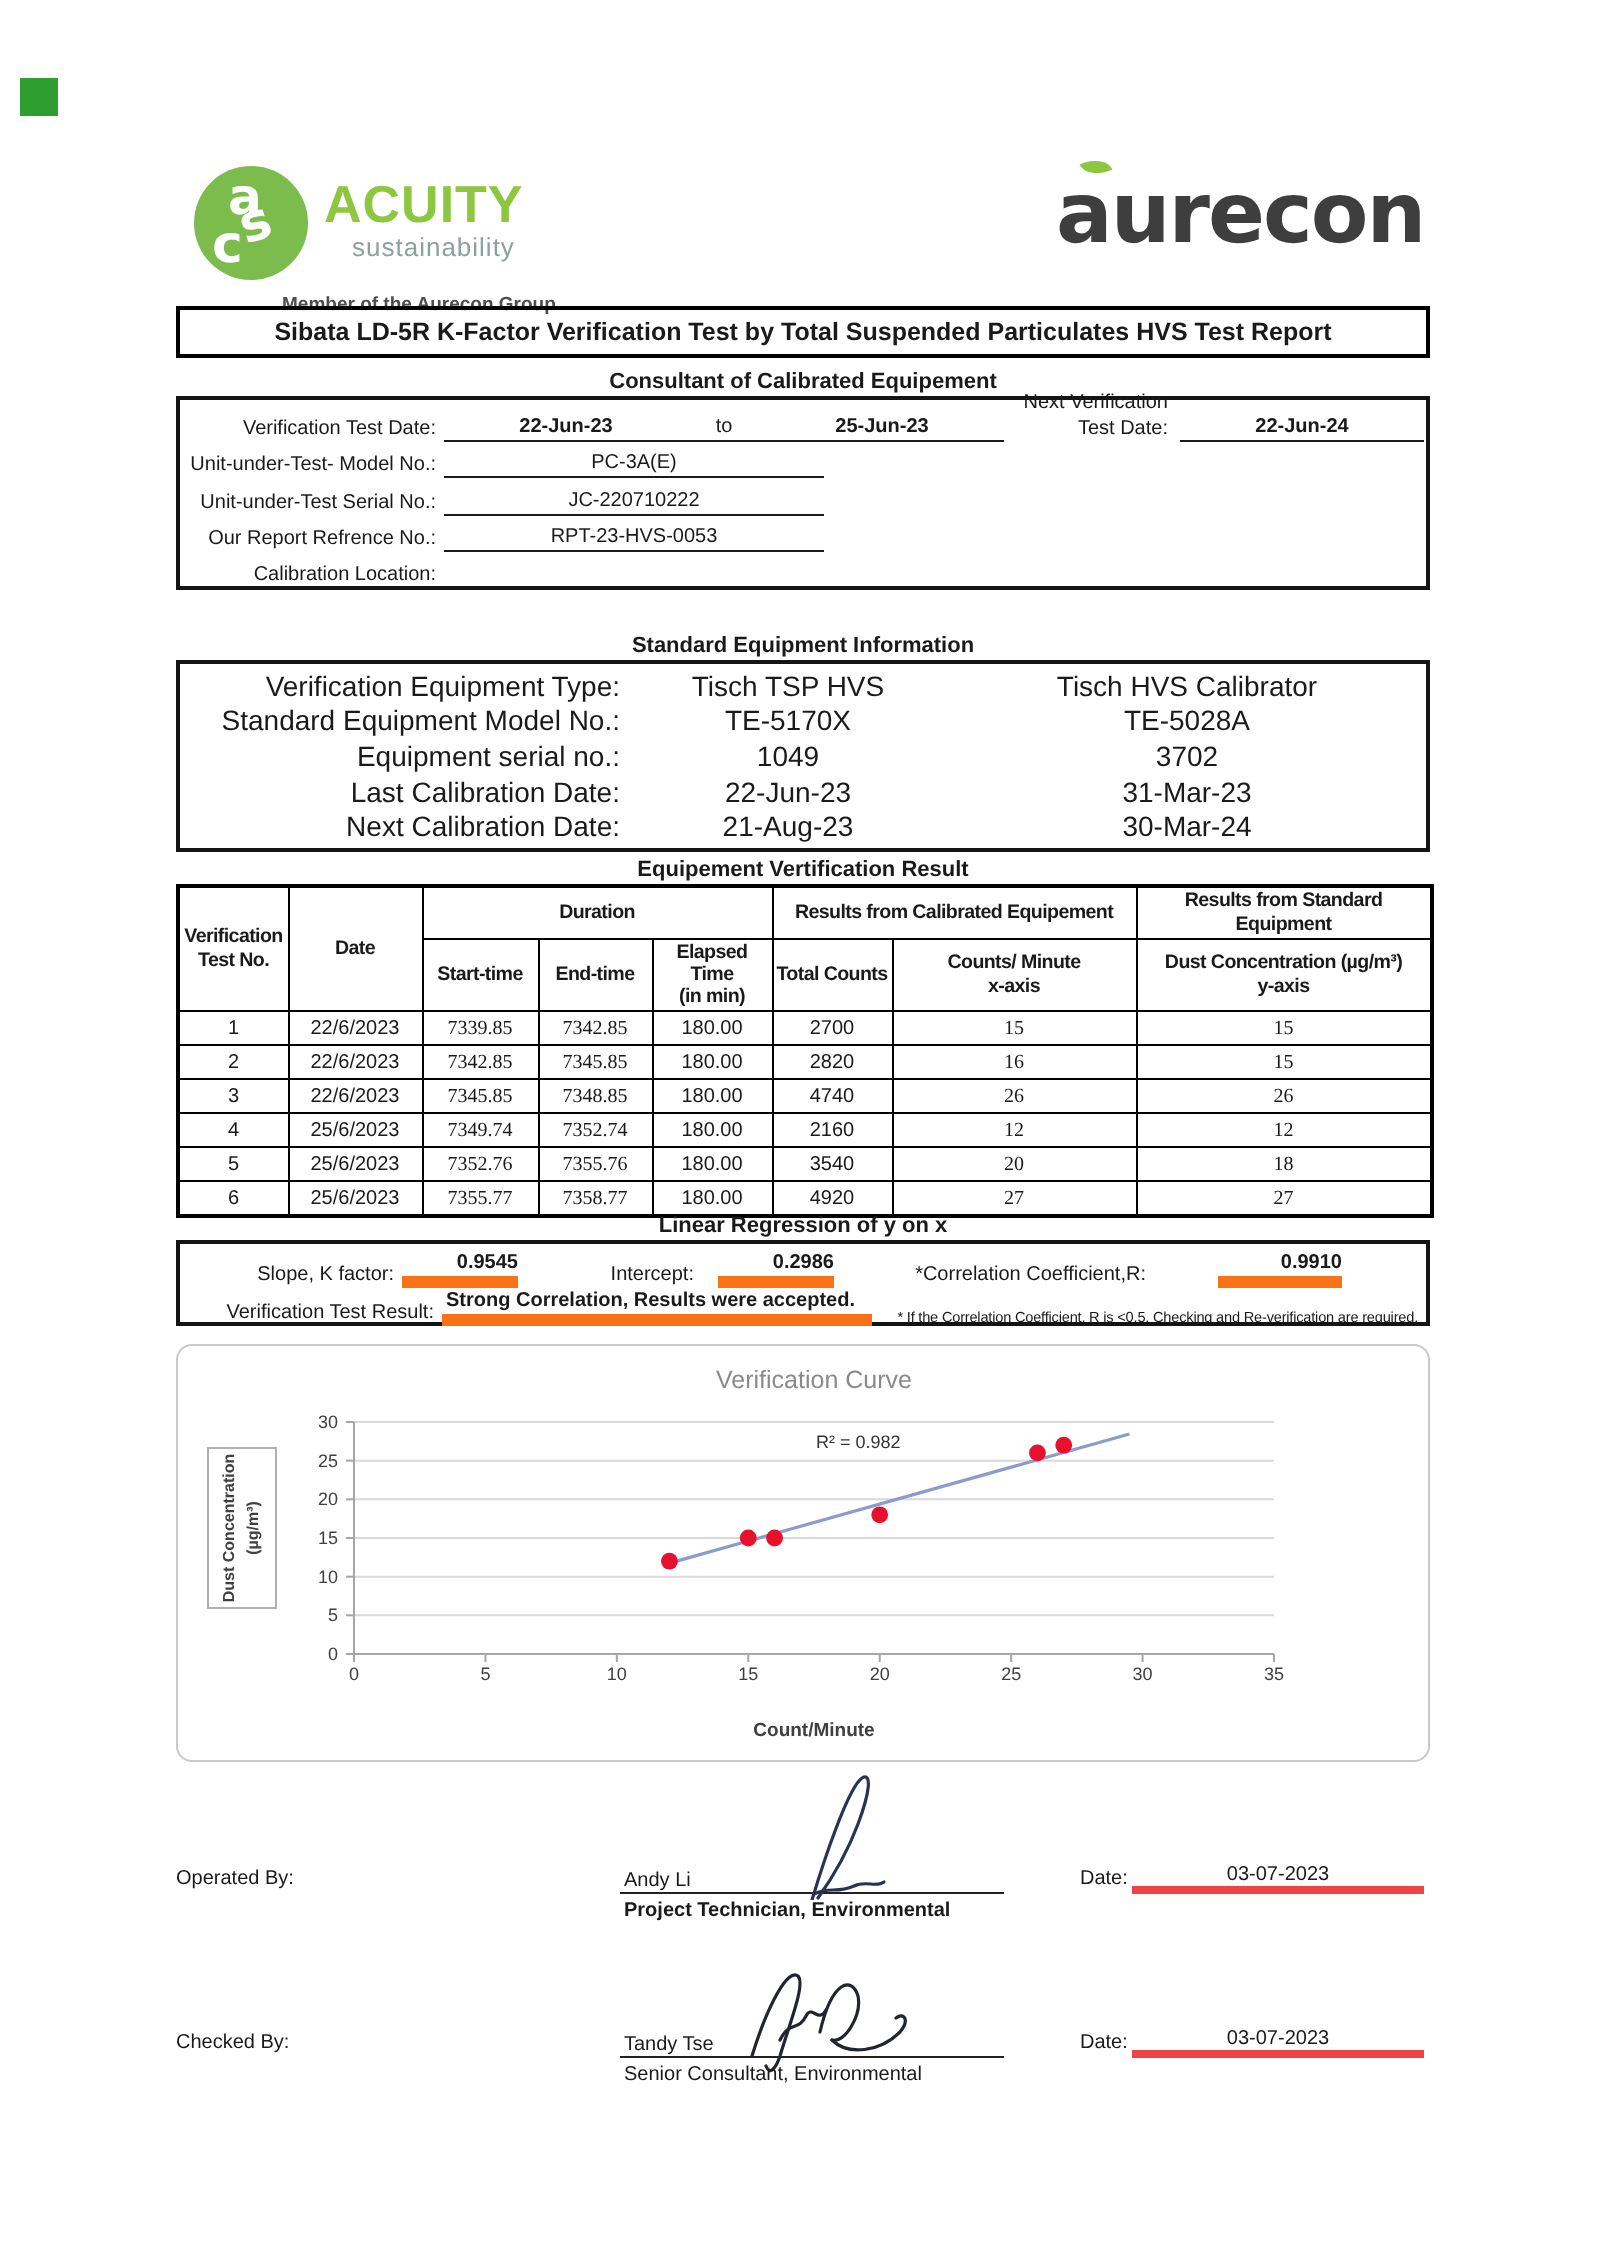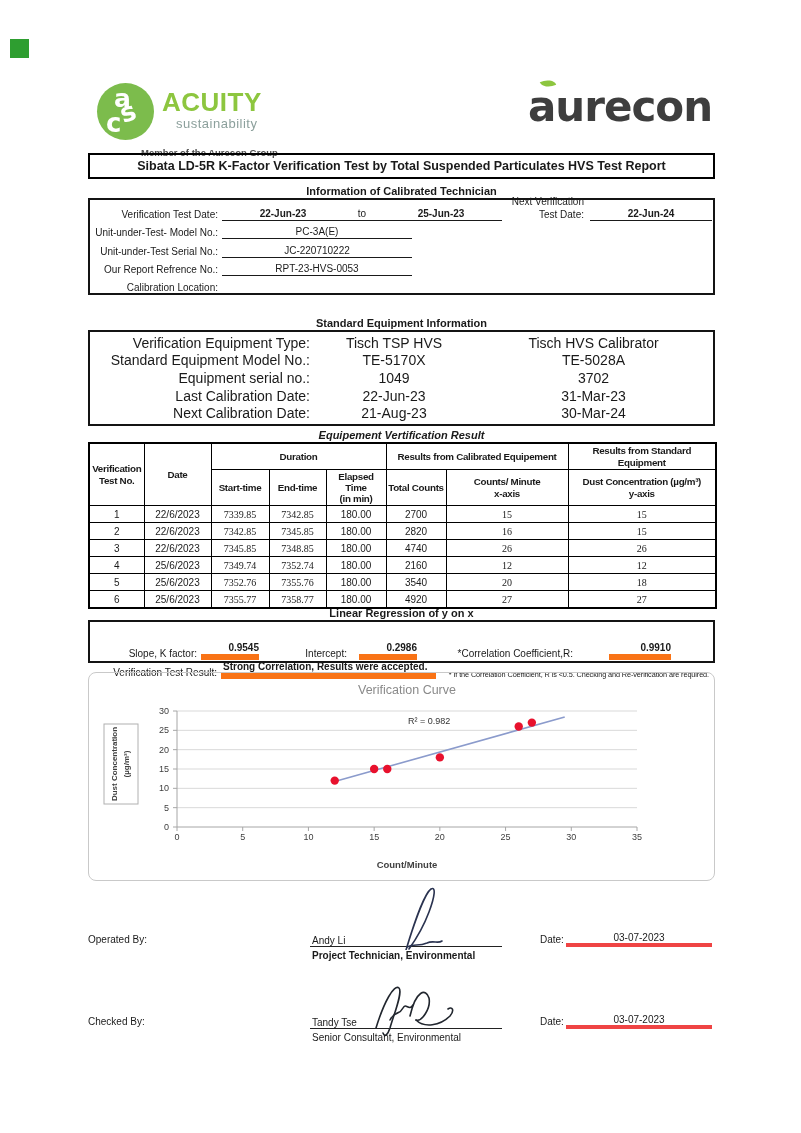--- a/index.html
+++ b/index.html
@@ -100,21 +100,21 @@
     <div class="acuity-tagline">Member of the Aurecon Group</div>
   </div>
 
   <div class="aurecon">
     <span class="aurecon-leaf"></span>
     <span>aurecon</span>
   </div>
 
   <div class="title-bar">Sibata LD-5R K-Factor Verification Test by Total Suspended Particulates HVS Test Report</div>
 
-  <div class="sec-heading" style="top:185px;">Information of Calibrated Technician</div>
+  <div class="sec-heading" style="top:185px;">Consultant of Calibrated Equipement</div>
   <div class="box" id="box-cal">
     <div class="cal-row">
       <div class="lbl w128">Verification Test Date:</div>
       <div class="dates-group">
         <div class="dt">22-Jun-23</div>
         <div class="towd">to</div>
         <div class="dt">25-Jun-23</div>
       </div>
       <div class="lbl next-lbl">Next Verification Test Date:</div>
       <div class="uline next-val">22-Jun-24</div>
@@ -157,21 +157,21 @@
           <div class="lbl w220">Last Calibration Date:</div>
           <div class="cell w160">22-Jun-23</div>
           <div class="cell flex1">31-Mar-23</div>
         </div><div class="std-row">
           <div class="lbl w220">Next Calibration Date:</div>
           <div class="cell w160">21-Aug-23</div>
           <div class="cell flex1">30-Mar-24</div>
         </div></div>
     </div>
 
-  <div class="sec-heading" style="top:429px;font-style:italic;">Equipement Vertification Result</div>
+  <div class="sec-heading" style="top:429px;">Equipement Vertification Result</div>
   <table id="result-table">
     <colgroup>
       <col style="width:55px">
         <col style="width:67px">
         <col style="width:58px">
         <col style="width:57px">
       <col style="width:60px">
         <col style="width:60px">
         <col style="width:122px">
         <col style="width:148px">
@@ -255,21 +255,21 @@
           <td>180.00</td>
           <td>4920</td>
           <td>27</td>
           <td>27</td>
         </tr>
       </tbody>
   </table>
 
   <div class="sec-heading" style="top:607px;">Linear Regression of y on x</div>
   <div class="box" id="box-reg">
-    <div class="reg-row" style="padding-top:19px;">
+    <div class="reg-row" style="padding-top:3px;">
       <div class="lbl" style="width:107px;">Slope, K factor:</div>
       <div class="reg-val" style="width:58px;">0.9545</div>
       <div class="lbl" style="width:74px;margin-left:14px;">Intercept:</div>
       <div class="reg-val" style="width:58px;margin-left:8px;">0.2986</div>
       <div class="lbl" style="width:150px;margin-left:6px;">*Correlation Coefficient,R:</div>
       <div class="reg-val" style="width:62px;margin-left:32px;">0.9910</div>
     </div>
     <div class="reg-row">
       <div class="lbl" style="width:127px;">Verification Test Result:</div>
       <div class="reg-val" style="padding:0 8px 0 2px;">Strong Correlation, Results were accepted.</div>

